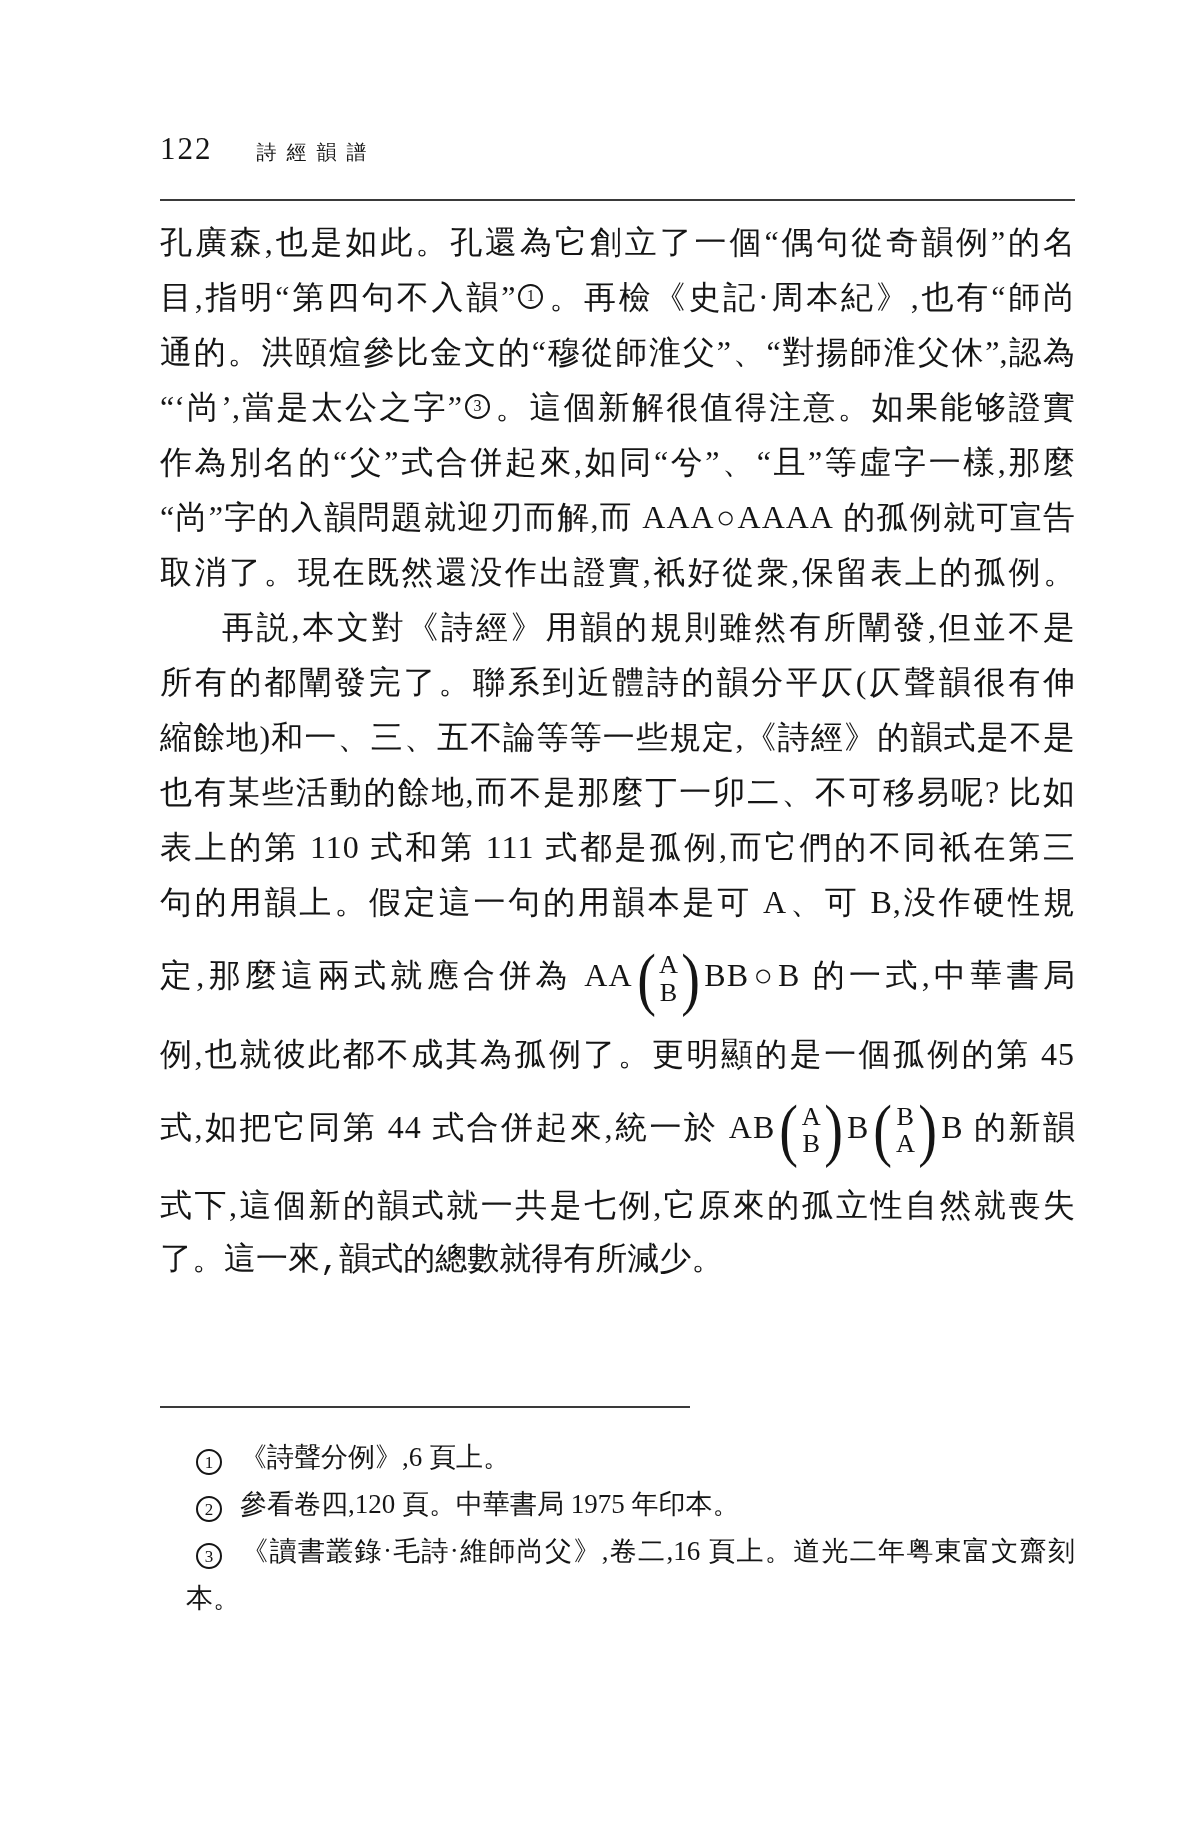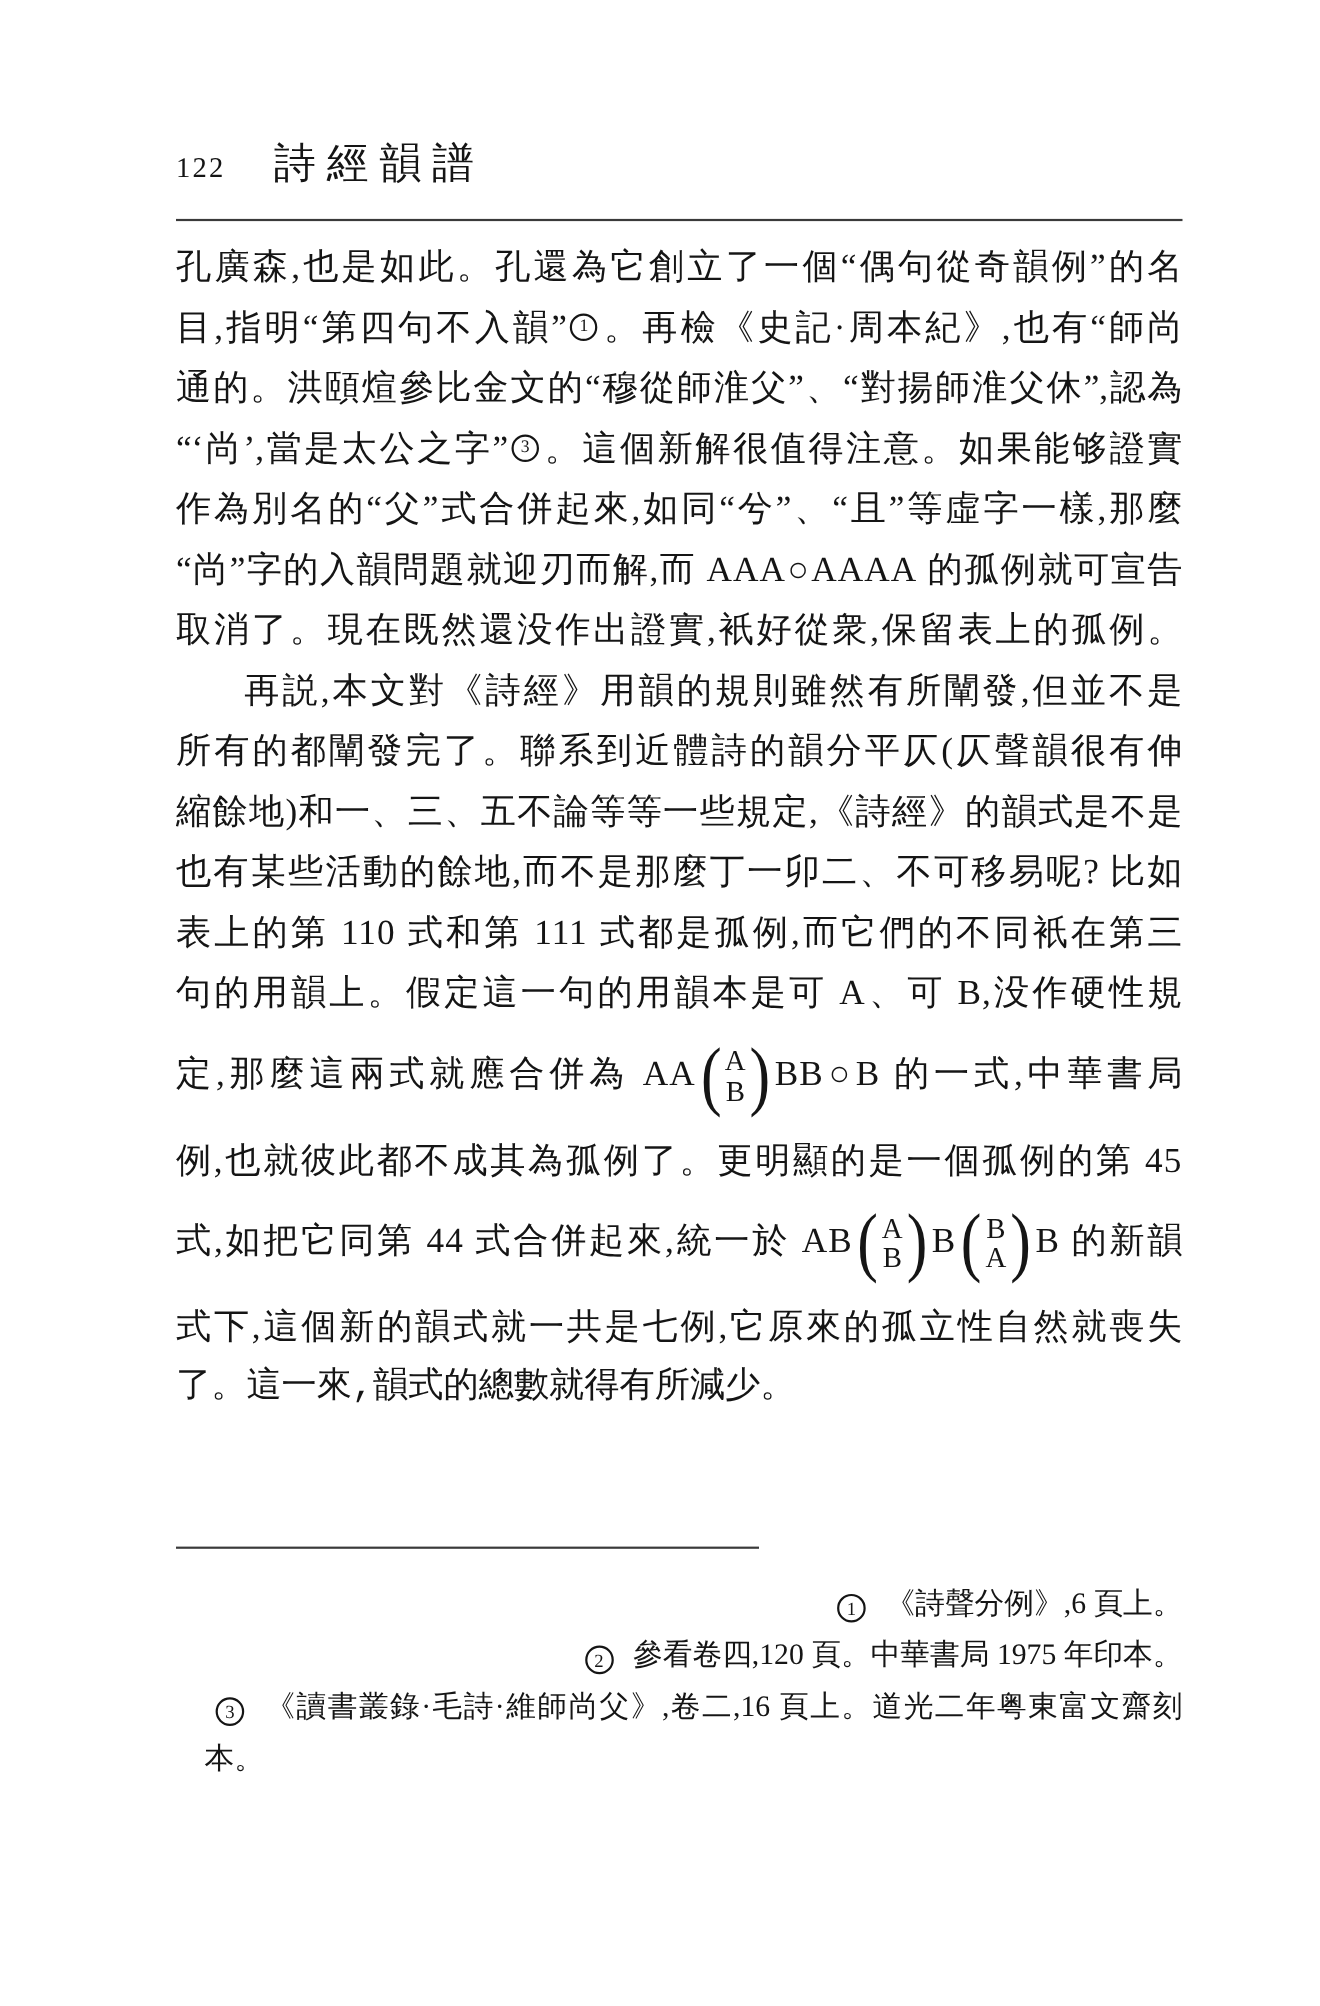--- a/index.html
+++ b/index.html
@@ -15,22 +15,22 @@
   .content{
     box-sizing:border-box;
     padding:125px 125px 0 160px;
     width:1200px;
   }
   
   .pheader{
     display:flex;align-items:baseline;gap:44px;
     height:48px;line-height:48px;
   }
-  .pnum{font-size:26px;letter-spacing:2px;}
-  .ptitle{font-size:38px;letter-spacing:10px;}
+  .pnum{font-size:31px;letter-spacing:2px;}
+  .ptitle{font-size:20px;letter-spacing:10px;}
   .hrule{
     margin-top:26px;
     height:2px;background:#3a3a3a;
     width:100%;
   }
   
   .body{margin-top:14px;}
   .bline{
     font-size:32px;
     line-height:55px;
@@ -69,21 +69,21 @@
   }
   
   .fnrule{
     margin-top:118px;
     width:530px;height:2px;background:#3a3a3a;
   }
   .fnotes{margin-top:26px;}
   .fline{
     font-size:27px;line-height:47px;
     padding-left:36px;
-    text-align:right;
+    text-align:left;
   }
   .fline.fjust{text-align:justify;text-align-last:justify;text-justify:inter-character;}
   .fncont{
     font-size:27px;line-height:47px;
     padding-left:26px;
   }
   .fnmark{
     display:inline-flex;align-items:center;justify-content:center;
     width:26px;height:26px;
     border:2px solid currentColor;border-radius:50%;

